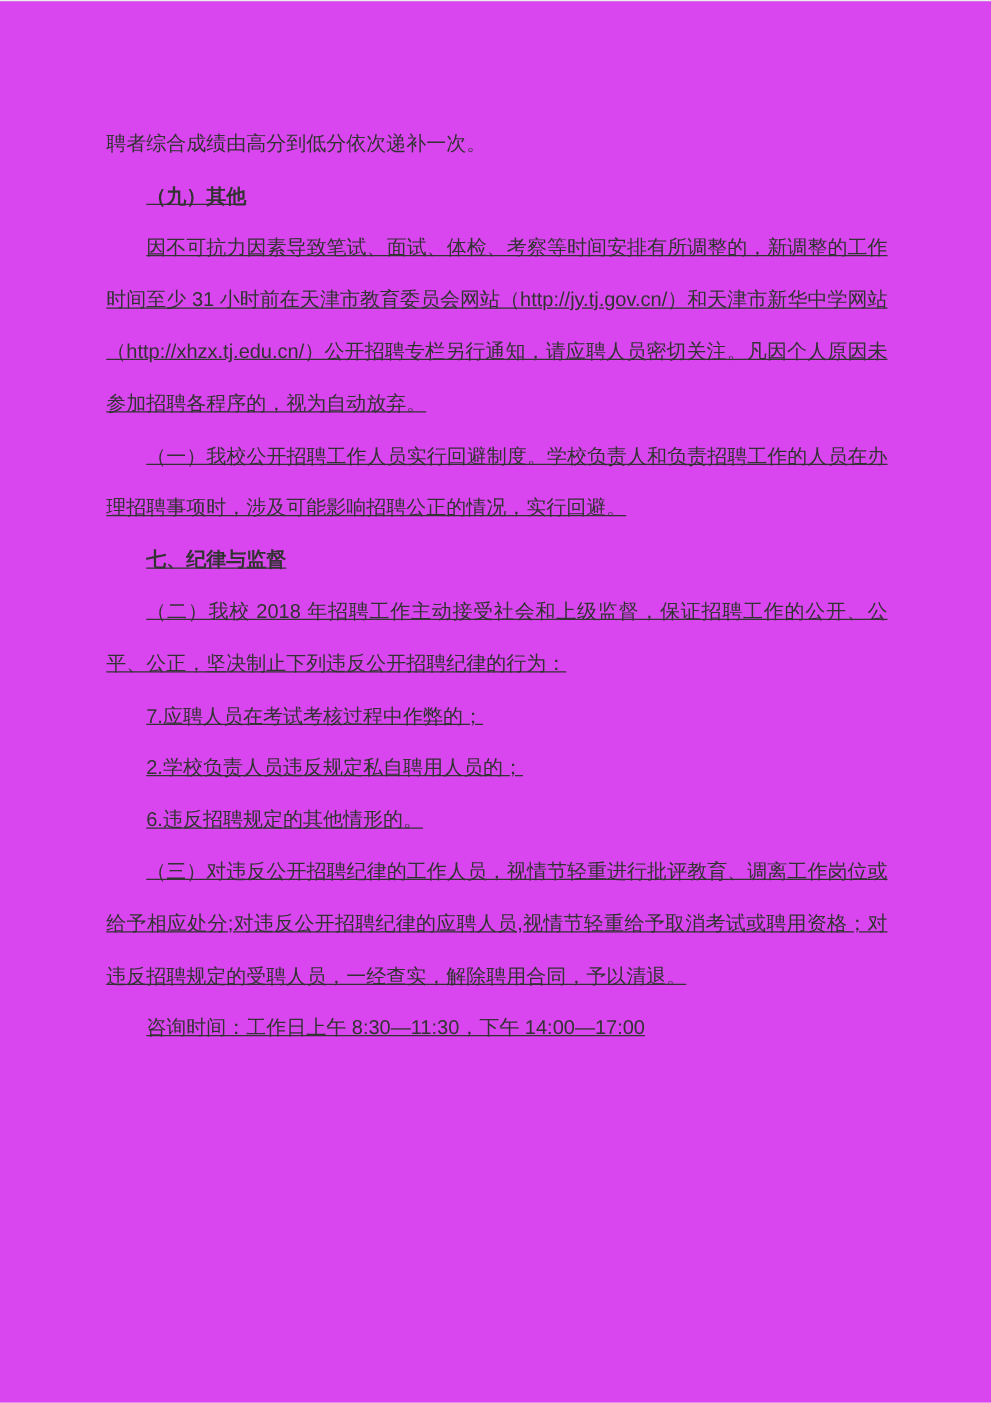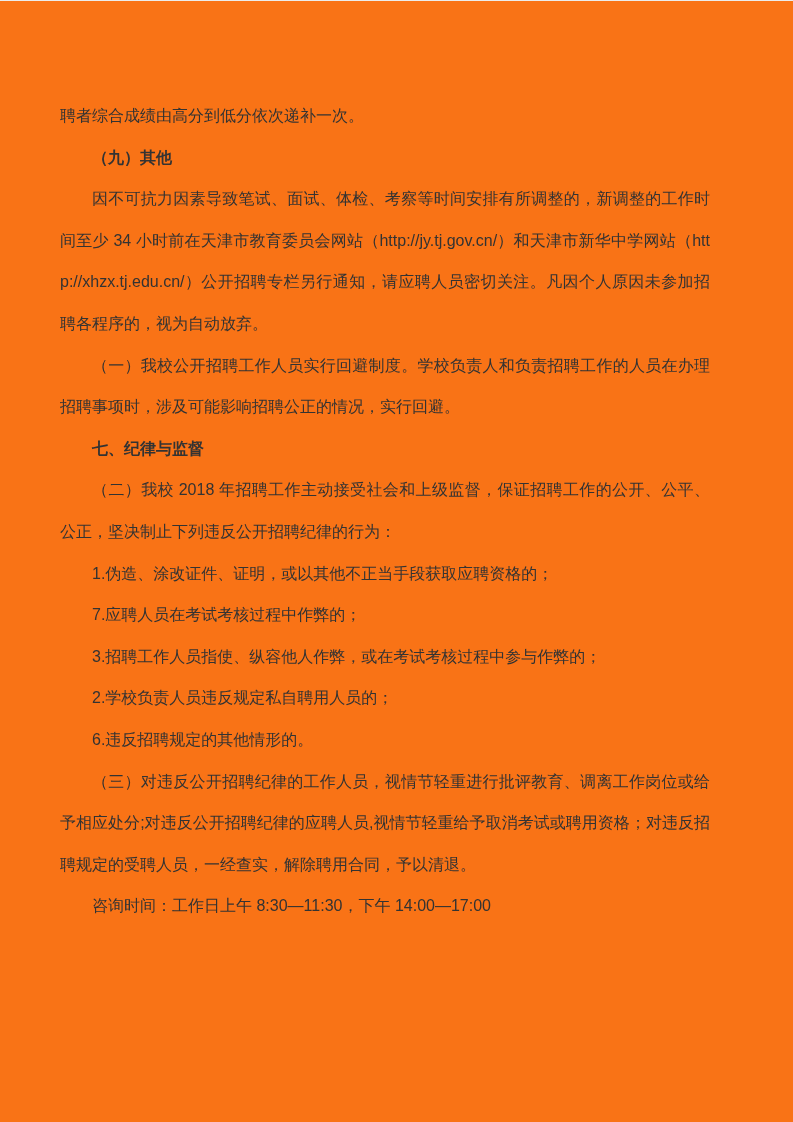--- a/index.html
+++ b/index.html
@@ -9,50 +9,49 @@
   body {
     width: 793px;
     height: 1122px;
     background: #ffffff;
     font-family: "Liberation Sans", sans-serif;
   }
   .page {
     box-sizing: border-box;
     width: 793px;
     height: 1122px;
-    padding: 94px 83px 30px 60px;
-    background: #f97316;
+    padding: 94px 83px 30px 85px;
+    background: #d946ef;
     border-top: 1px solid #ececec;
     overflow: hidden;
   }
   .page p {
     margin: 0;
     font-size: 16px;
     line-height: 41.6px;
     color: #333333;
     text-align: justify;
     word-break: break-all;
   }
   .page p.indent {
     text-indent: 2em;
+    text-decoration: underline;
   }
   .page p.bold {
     font-weight: bold;
   }
 </style>
 </head>
 <body>
 
 <div class="page">
   <p>聘者综合成绩由高分到低分依次递补一次。</p>
   <p class="indent bold">（九）其他</p>
-  <p class="indent">因不可抗力因素导致笔试、面试、体检、考察等时间安排有所调整的，新调整的工作时间至少 34 小时前在天津市教育委员会网站（http://jy.tj.gov.cn/）和天津市新华中学网站（http://xhzx.tj.edu.cn/）公开招聘专栏另行通知，请应聘人员密切关注。凡因个人原因未参加招聘各程序的，视为自动放弃。</p>
+  <p class="indent">因不可抗力因素导致笔试、面试、体检、考察等时间安排有所调整的，新调整的工作时间至少 31 小时前在天津市教育委员会网站（http://jy.tj.gov.cn/）和天津市新华中学网站（http://xhzx.tj.edu.cn/）公开招聘专栏另行通知，请应聘人员密切关注。凡因个人原因未参加招聘各程序的，视为自动放弃。</p>
   <p class="indent">（一）我校公开招聘工作人员实行回避制度。学校负责人和负责招聘工作的人员在办理招聘事项时，涉及可能影响招聘公正的情况，实行回避。</p>
   <p class="indent bold">七、纪律与监督</p>
   <p class="indent">（二）我校 2018 年招聘工作主动接受社会和上级监督，保证招聘工作的公开、公平、公正，坚决制止下列违反公开招聘纪律的行为：</p>
-  <p class="indent">1.伪造、涂改证件、证明，或以其他不正当手段获取应聘资格的；</p>
   <p class="indent">7.应聘人员在考试考核过程中作弊的；</p>
-  <p class="indent">3.招聘工作人员指使、纵容他人作弊，或在考试考核过程中参与作弊的；</p>
   <p class="indent">2.学校负责人员违反规定私自聘用人员的；</p>
   <p class="indent">6.违反招聘规定的其他情形的。</p>
   <p class="indent">（三）对违反公开招聘纪律的工作人员，视情节轻重进行批评教育、调离工作岗位或给予相应处分;对违反公开招聘纪律的应聘人员,视情节轻重给予取消考试或聘用资格；对违反招聘规定的受聘人员，一经查实，解除聘用合同，予以清退。</p>
   <p class="indent">咨询时间：工作日上午 8:30—11:30，下午 14:00—17:00</p>
 </div>
 
 </body></html>

